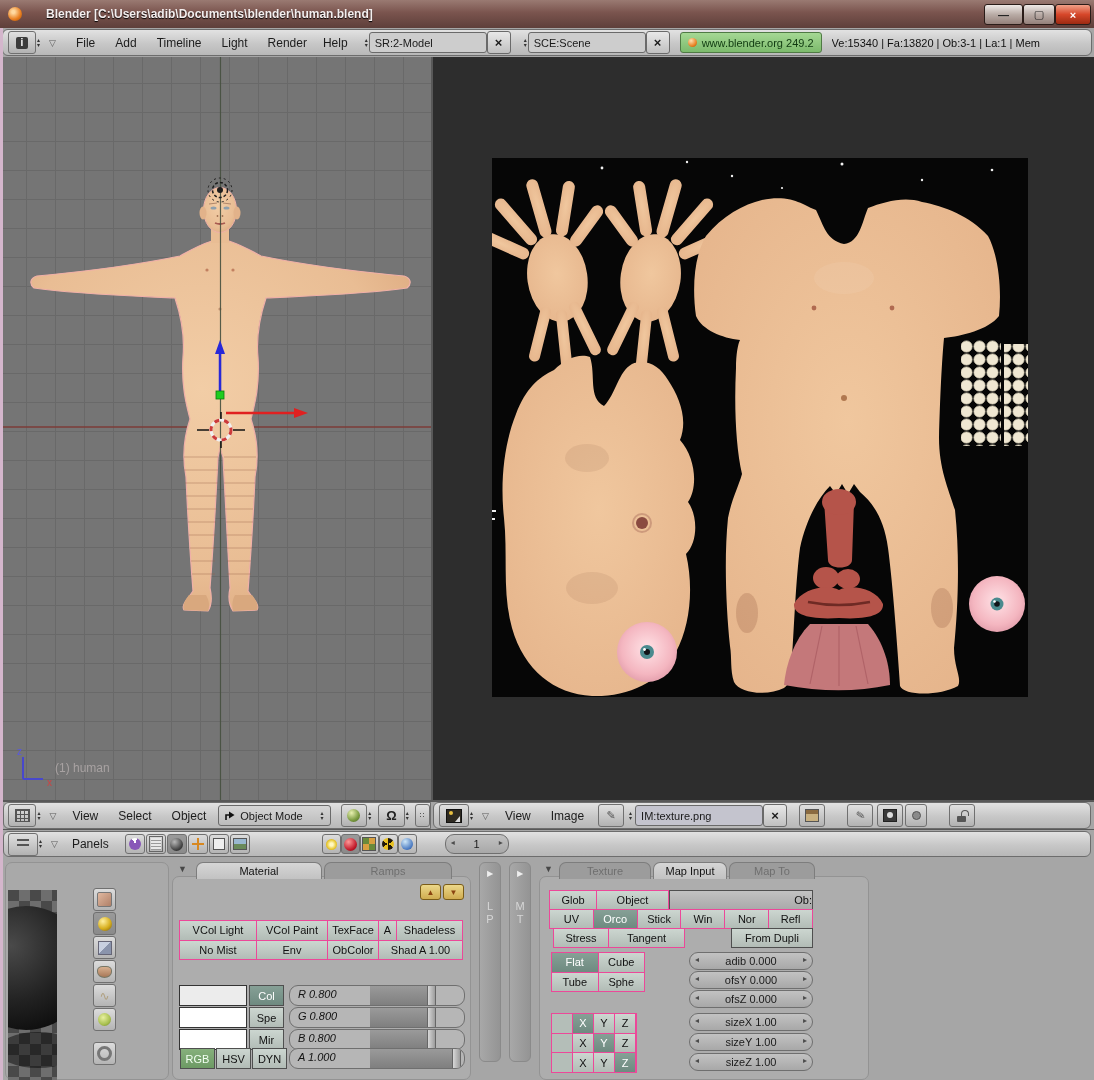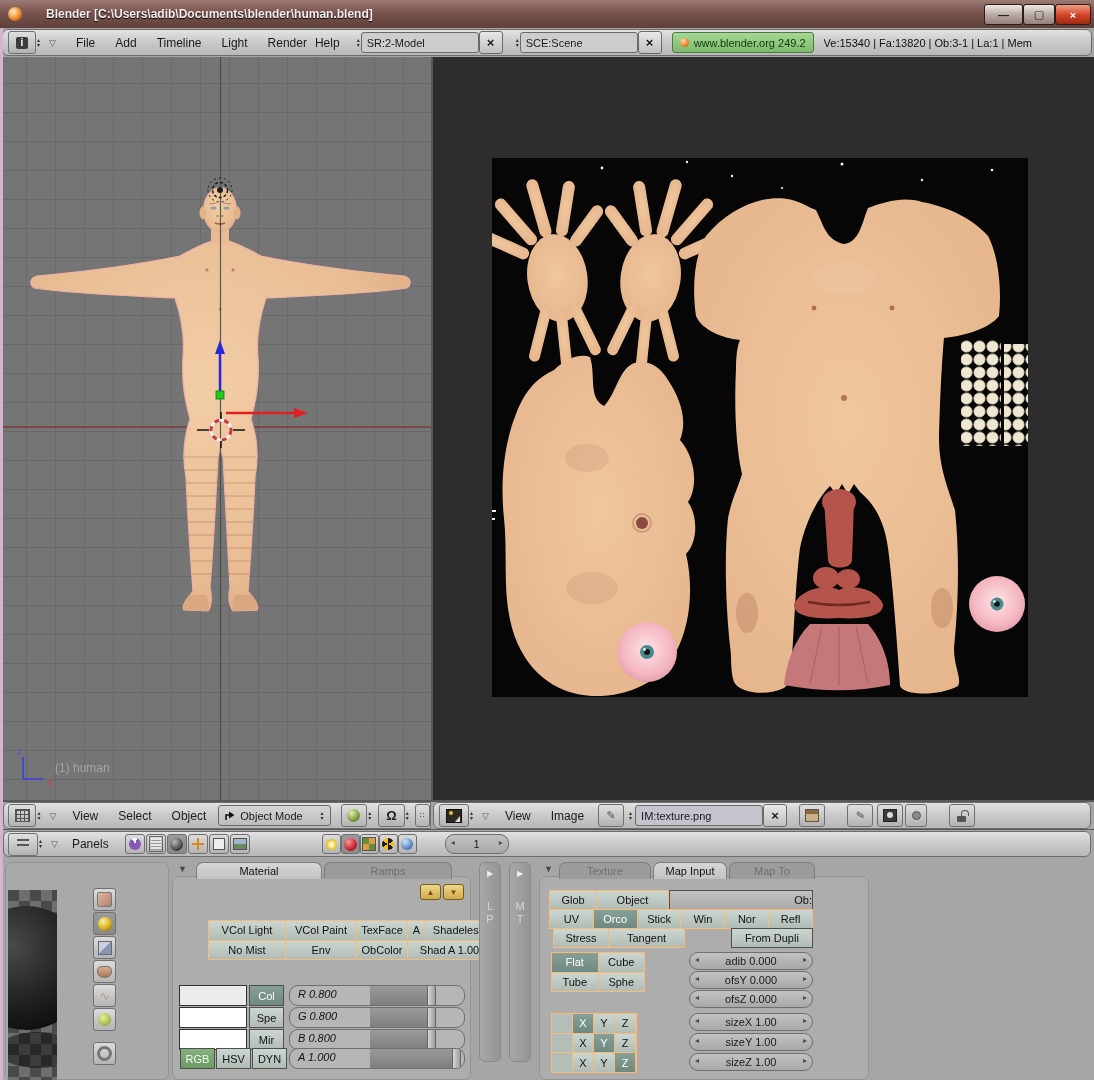--- a/index.html
+++ b/index.html
@@ -45,21 +45,21 @@
   .sl .fill{position:absolute;top:0;bottom:0;background:linear-gradient(#9a9a9a,#7f7f7f);}
   .sl .knob{position:absolute;top:0;bottom:0;width:7px;background:linear-gradient(90deg,#d8d8d8,#9c9c9c);border-left:1px solid #666;border-right:1px solid #666;}
   .sl .lbl{position:absolute;left:8px;top:2px;font-size:11px;color:#111;}
   .tab{position:absolute;height:17px;border:1px solid #7d7d7d;border-bottom:none;border-radius:7px 7px 0 0;
     background:#9c9c9c;color:#6f6f6f;display:flex;align-items:center;justify-content:center;font-size:11px;box-sizing:border-box;}
   .tab.on{background:linear-gradient(#d6d6d6,#c2c2c2);color:#111;}
   .panel{position:absolute;background:#adadad;border:1px solid #939393;border-radius:7px;box-sizing:border-box;}
   .vert{position:absolute;width:22px;background:linear-gradient(90deg,#a8a8a8,#949494);border:1px solid #8a8a8a;
     border-radius:6px;display:flex;flex-direction:column;align-items:center;box-sizing:border-box;}
   .vert .vl{color:#d6d6d6;font-size:11px;line-height:13px;}
-  .gridbox{position:absolute;background:#fdba74;display:grid;gap:1px;padding:1px;box-sizing:border-box;}
+  .gridbox{position:absolute;background:#ec4899;display:grid;gap:1px;padding:1px;box-sizing:border-box;}
   .gridbox .tb{border:none;}
   .seam{position:absolute;background:#585858;}
   .stats{font-size:11px;color:#101010;white-space:nowrap;}
 </style>
 </head>
 <body>
 
 <div id="screen">
 
   <div class="abs titlebar">
@@ -74,21 +74,21 @@
     <div class="wt" style="width:26px;margin-left:5px;">
       <span style="width:12px;height:12px;background:#3c3c3c;border-radius:2px;color:#fff;font-size:10px;font-weight:bold;display:flex;align-items:center;justify-content:center;">i</span>
     </div>
     <span class="updn">▴<br>▾</span>
     <span class="tri" style="margin:0 10px 0 8px;">▽</span>
     <span class="menu" style="margin-left:8px;">File</span>
     <span class="menu" style="margin-left:16px;">Add</span>
     <span class="menu" style="margin-left:16px;">Timeline</span>
     <span class="menu" style="margin-left:16px;">Light</span>
     <span class="menu" style="margin-left:16px;">Render</span>
-    <span class="menu" style="margin-left:4px;">Help</span>
+    <span class="menu" style="margin-left:12px;">Help</span>
     <span class="updn" style="margin-left:14px;">▴<br>▾</span>
     <span class="field" style="width:118px;height:21px;">SR:2-Model</span>
     <span class="xbtn" style="width:22px;height:21px;">×</span>
     <span class="updn" style="margin-left:12px;">▴<br>▾</span>
     <span class="field" style="width:118px;height:21px;">SCE:Scene</span>
     <span class="xbtn" style="width:22px;height:21px;">×</span>
     <span style="margin-left:10px;height:21px;border:1px solid #4f7a44;border-radius:3px;background:linear-gradient(#a5d894,#7cba6c);display:flex;align-items:center;padding:0 7px;box-sizing:border-box;">
       <span style="width:9px;height:9px;border-radius:50%;background:radial-gradient(circle at 35% 30%,#ffe0b0,#e87d1e 65%,#9c4a08);margin-right:5px;"></span>
       <span style="font-size:11px;color:#103a10;">www.blender.org 249.2</span>
     </span>
@@ -472,21 +472,21 @@
     <div class="tab" style="left:321px;top:4px;width:128px;">
         <span>Ramps</span>
       </div>
     <div class="icobtn abs" style="left:417px;top:26px;width:21px;height:16px;background:linear-gradient(#ecd88a,#d0ac50);border-color:#7a5c18;">
       <span style="color:#8a4410;font-size:8px;">▲</span>
     </div>
     <div class="icobtn abs" style="left:440px;top:26px;width:21px;height:16px;background:linear-gradient(#ecd88a,#d0ac50);border-color:#7a5c18;">
       <span style="color:#8a4410;font-size:8px;">▼</span>
     </div>
 
-    <div class="gridbox" style="left:176px;top:62px;width:284px;height:40px;grid-template-columns:76px 70px 50px 17px 1fr;grid-template-rows:1fr 1fr;margin-left:29px;">
+    <div class="gridbox" style="left:176px;top:62px;width:284px;height:40px;grid-template-columns:76px 70px 50px 17px 1fr;grid-template-rows:1fr 1fr;">
       <div class="tb">VCol Light</div>
       <div class="tb">VCol Paint</div>
       <div class="tb">TexFace</div>
       <div class="tb">A</div>
       <div class="tb">Shadeless</div>
       <div class="tb">No Mist</div>
       <div class="tb">Env</div>
       <div class="tb">ObColor</div>
       <div class="tb" style="grid-column:4/6;">Shad A 1.00</div>
     </div>

